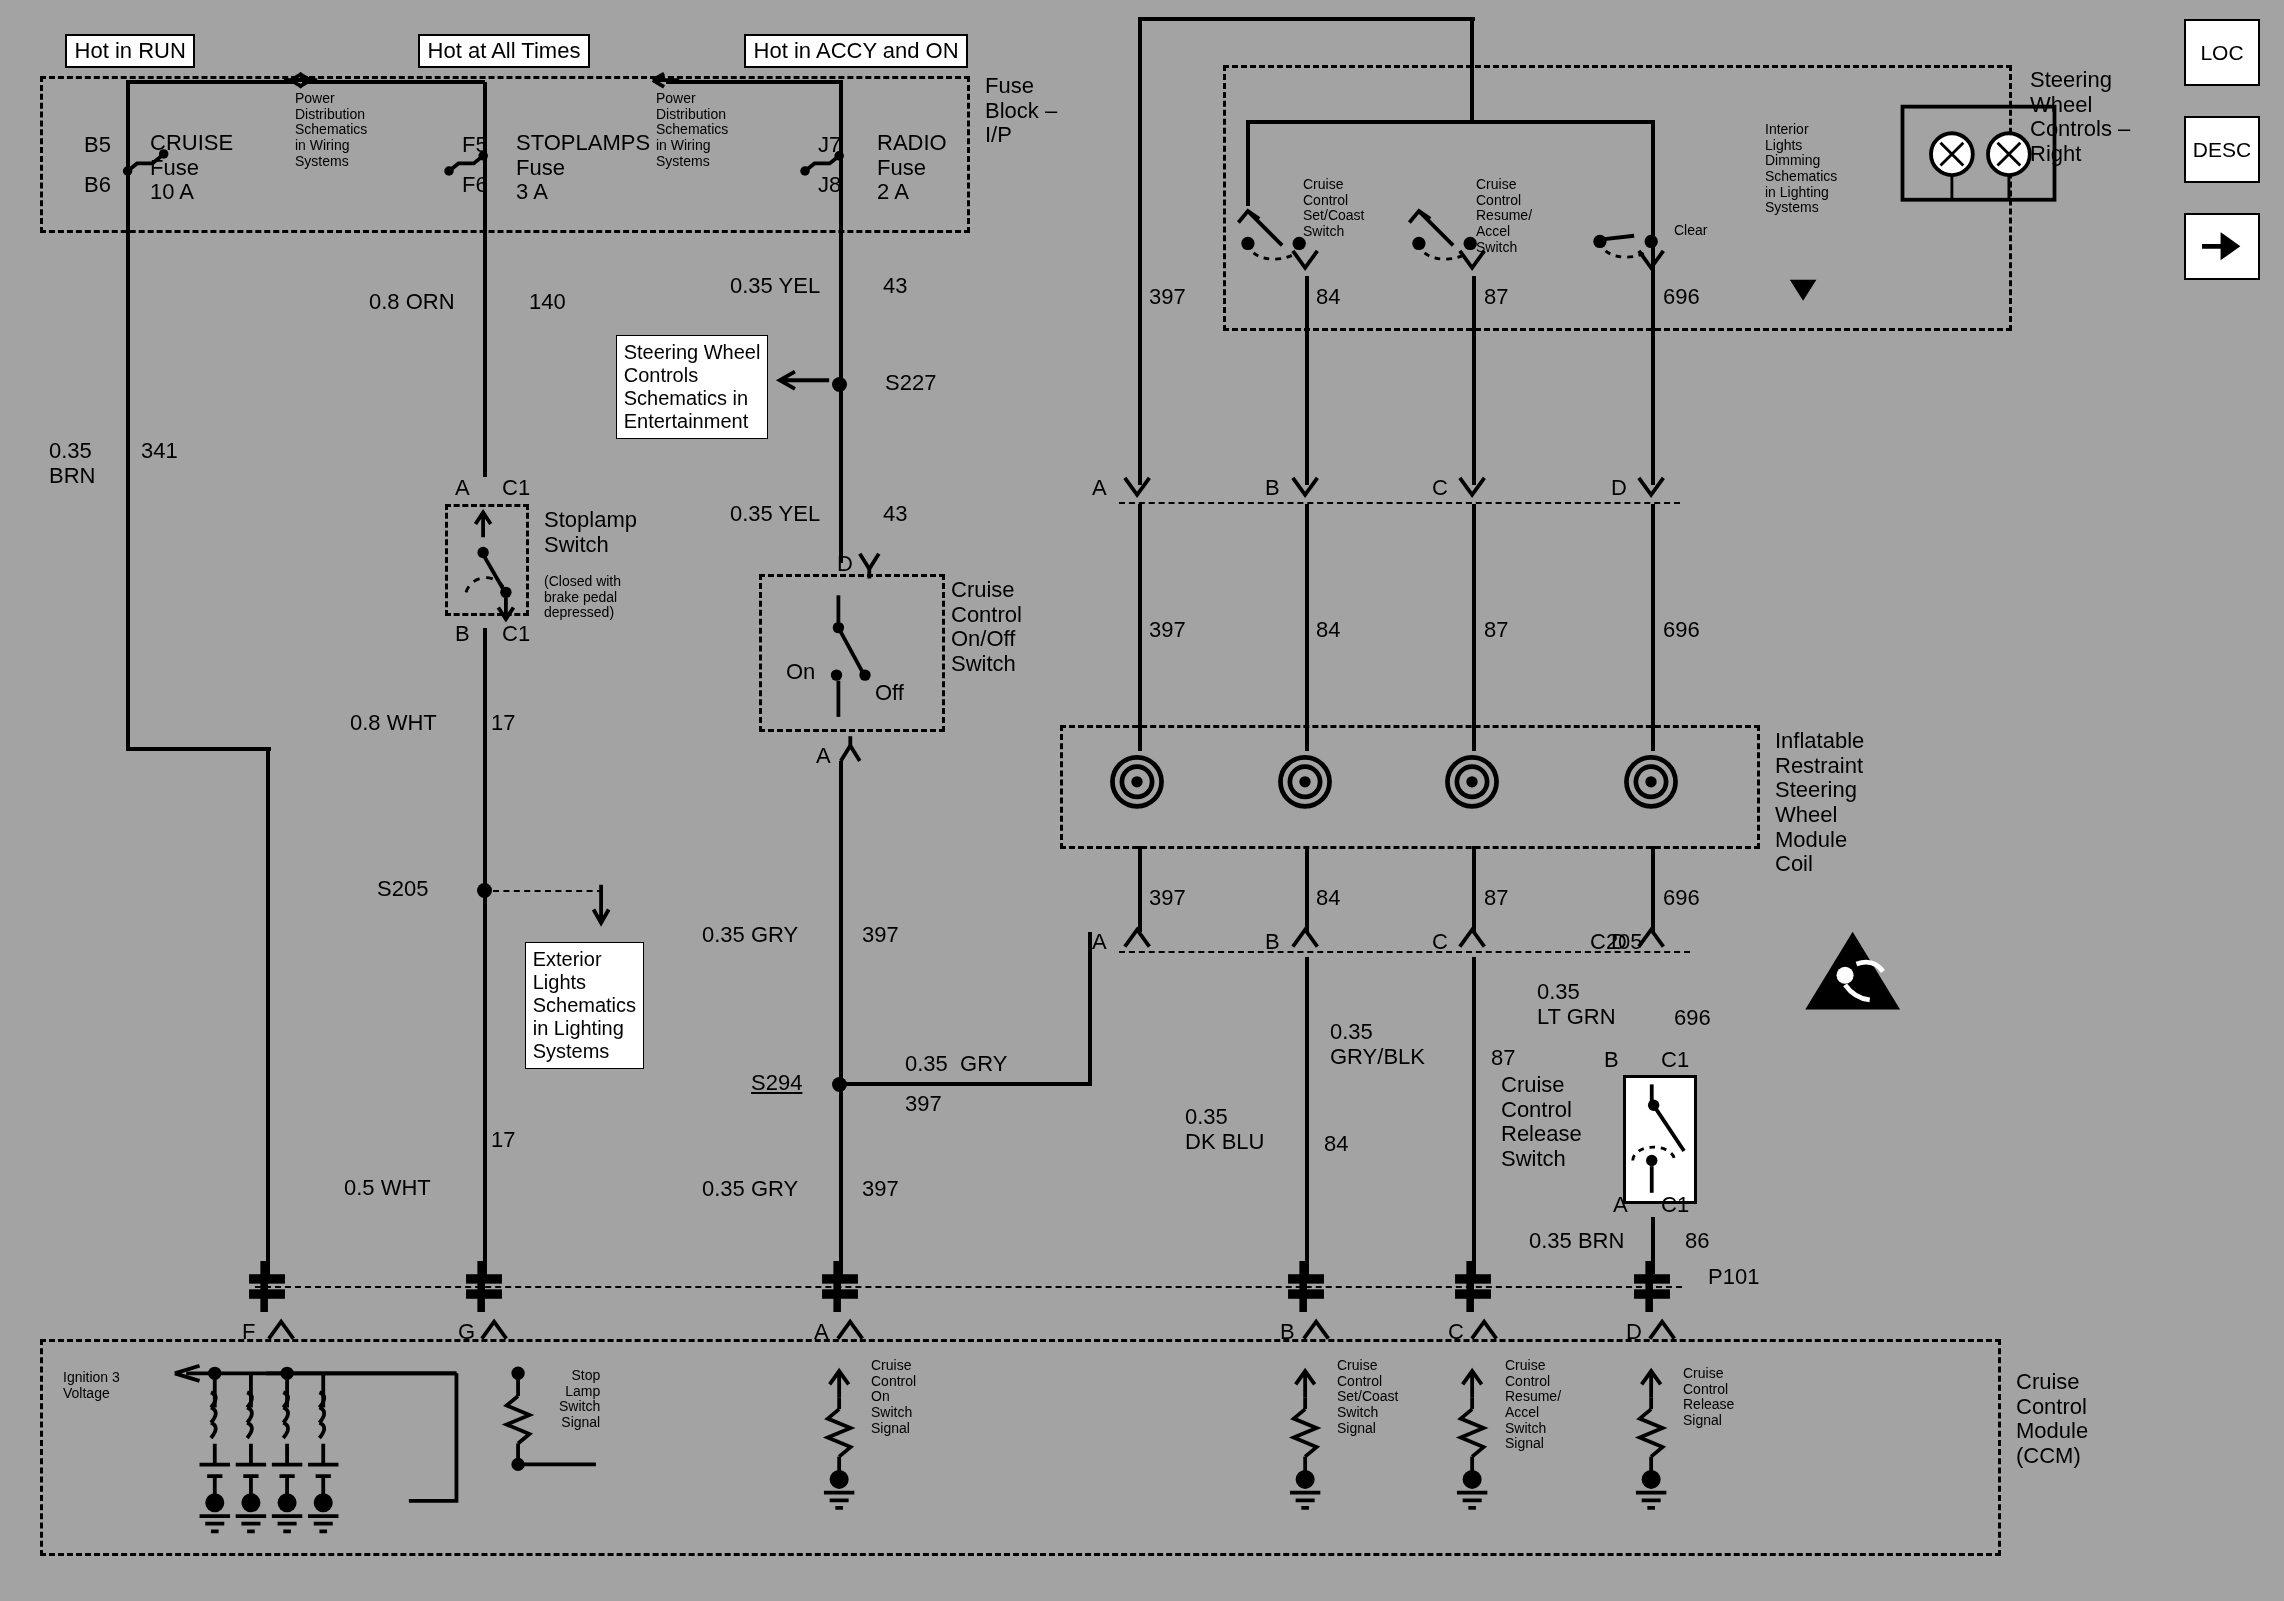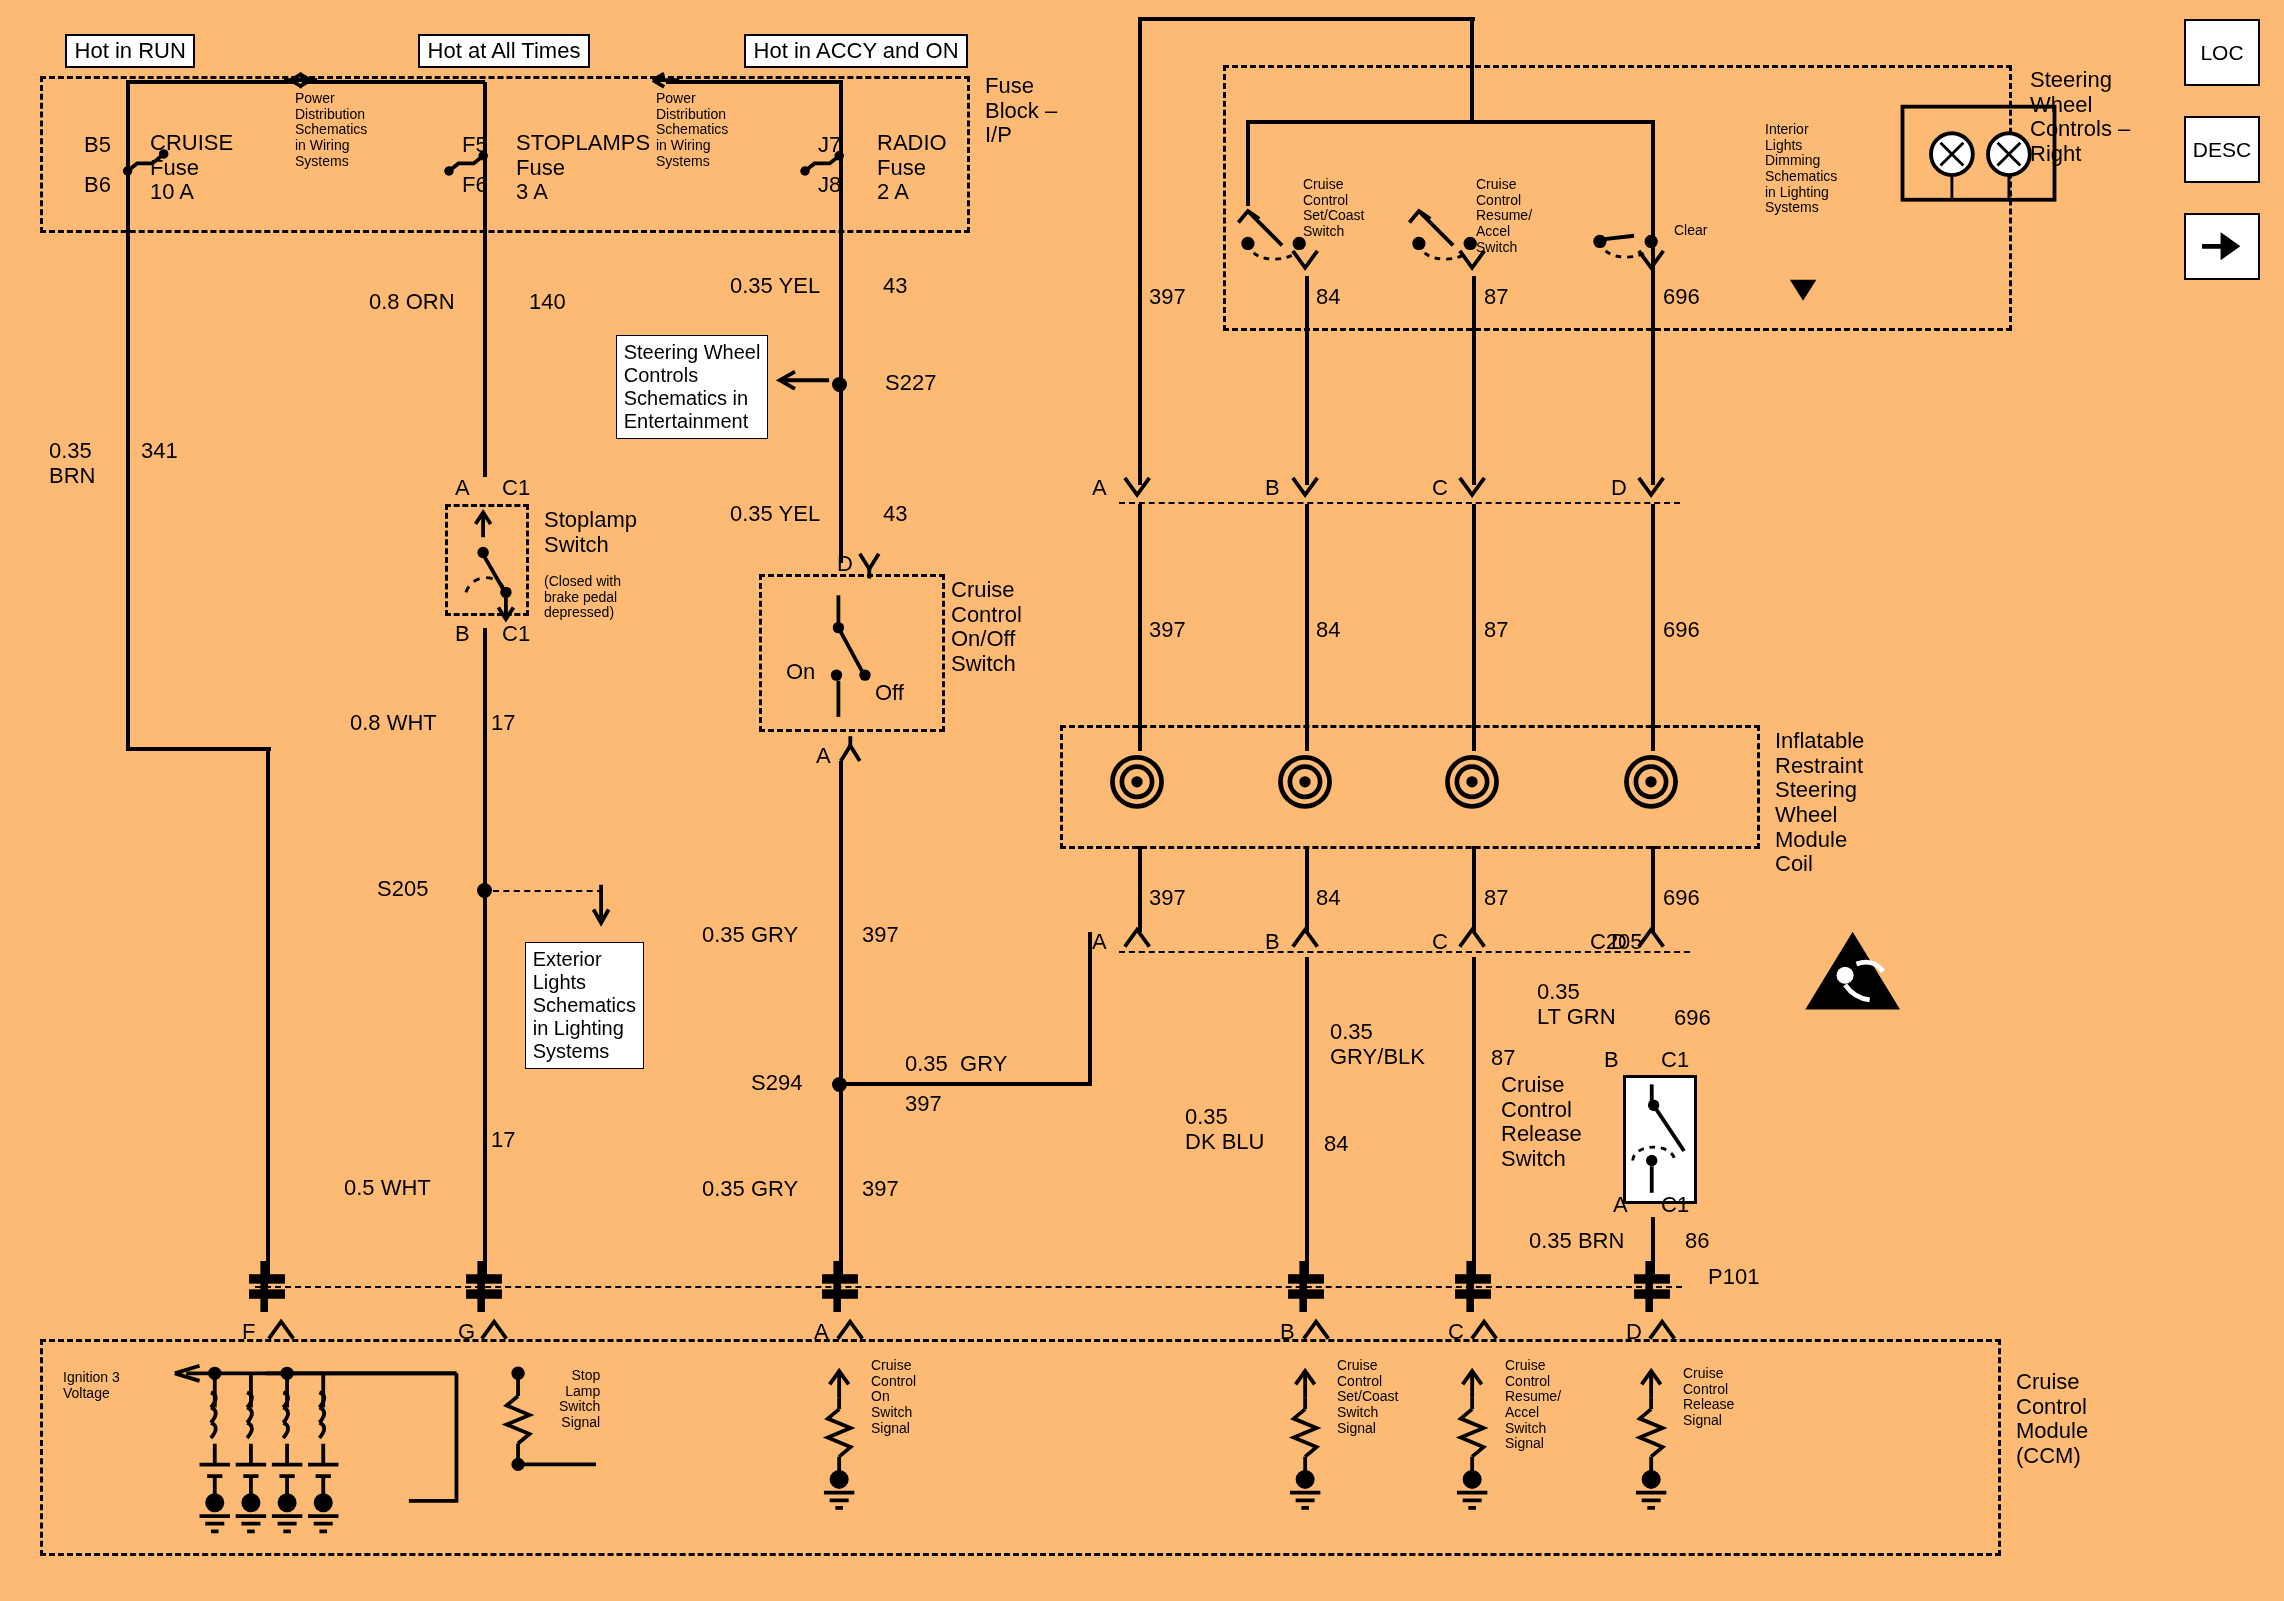--- a/index.html
+++ b/index.html
@@ -1,17 +1,17 @@
 <!DOCTYPE html>
 <html style="font-size:15px"><head>
 <meta charset="utf-8">
 <style>
   html,body{margin:0;padding:0;background:#ffffff;}
   body{font-family:"Liberation Sans", sans-serif;}
-  #root{position:relative;width:2285px;height:1602px;background:#fdba74;overflow:hidden;}
+  #root{position:relative;width:2285px;height:1602px;background:#a3a3a3;overflow:hidden;}
   .lbl{position:absolute;font-size:22px;line-height:1.12;color:#000;white-space:pre;font-weight:400;}
   .lbl.sm{font-size:14px;}
   .lbl.bx{border:2.9px solid #000;padding:2.9px 7.6px;background:#fff;font-size:22px;}
   .lbl.bxthin{border:1.9px solid #000;padding:4.8px 6.7px;background:#fff;font-size:20px;line-height:1.15;}
   .wire{position:absolute;background:#000;}
   .wire.h{height:3.8px;}
   .wire.v{width:3.8px;}
   .dashbox{position:absolute;border:3.8px dashed #000;box-sizing:border-box;}
   .solidbox{position:absolute;border:3.8px solid #000;box-sizing:border-box;background:#fff;}
   .dot{position:absolute;width:15px;height:15px;border-radius:50%;background:#000;}
@@ -176,21 +176,21 @@
   <div class="lbl" style="left:816px;top:744px;">A</div>
   <svg style="left:837px;top:740px;width:38px;height:38px;" viewBox="0 0 40 40" width="38" height="38">
       <path d="M4,22 L14,6 L24,22" stroke="#000" stroke-width="4" fill="none"></path>
       <path d="M14,6 L14,-4" stroke="#000" stroke-width="4"></path>
     </svg>
 
   <div class="wire v" style="left:839px;top:761px;height:514px;"></div>
   <div class="lbl" style="left:702px;top:923px;">0.35 GRY</div>
   <div class="lbl" style="left:862px;top:923px;">397</div>
   <div class="dot" style="left:832px;top:1077px;"></div>
-  <div class="lbl" style="left:751px;top:1071px;">S294</div>
+  <div class="lbl" style="left:751px;top:1071px;text-decoration:underline;">S294</div>
   <div class="wire h" style="left:839px;top:1082px;width:253px;"></div>
   <div class="wire v" style="left:1088px;top:932px;height:152px;"></div>
   <div class="lbl" style="left:905px;top:1052px;">0.35  GRY</div>
   <div class="lbl" style="left:905px;top:1092px;">397</div>
   <div class="lbl" style="left:702px;top:1177px;">0.35 GRY</div>
   <div class="lbl" style="left:862px;top:1177px;">397</div>
 
   <div class="wire v" style="left:1138px;top:17px;height:173px;"></div>
   <div class="wire h" style="left:1138px;top:17px;width:337px;"></div>
   <div class="wire v" style="left:1470px;top:17px;height:105px;"></div>

